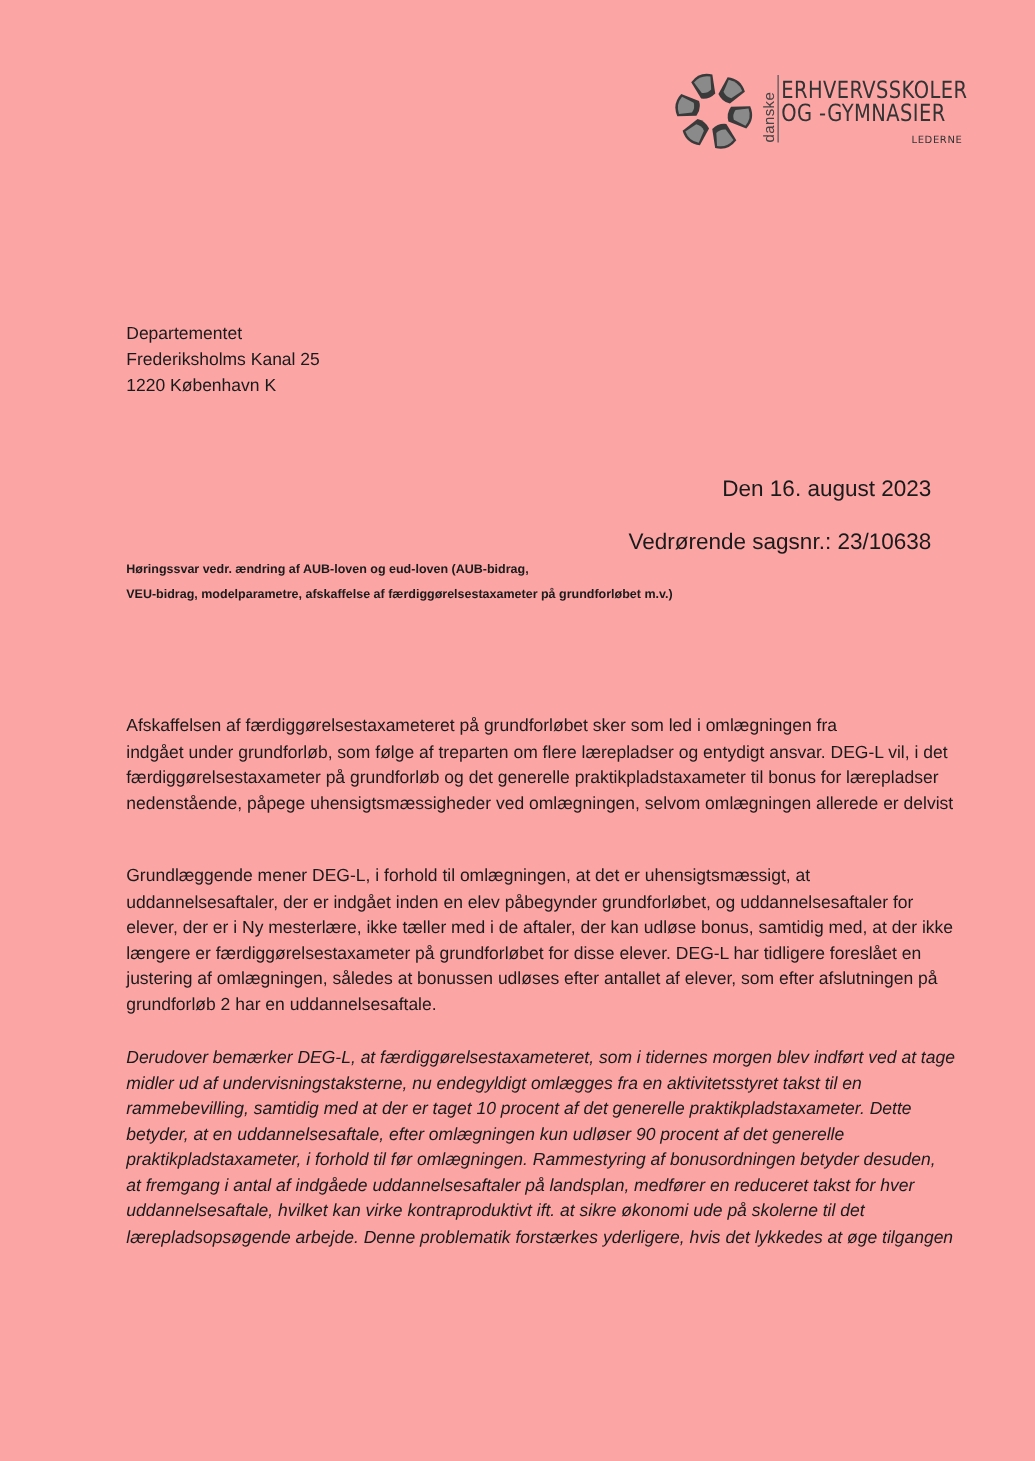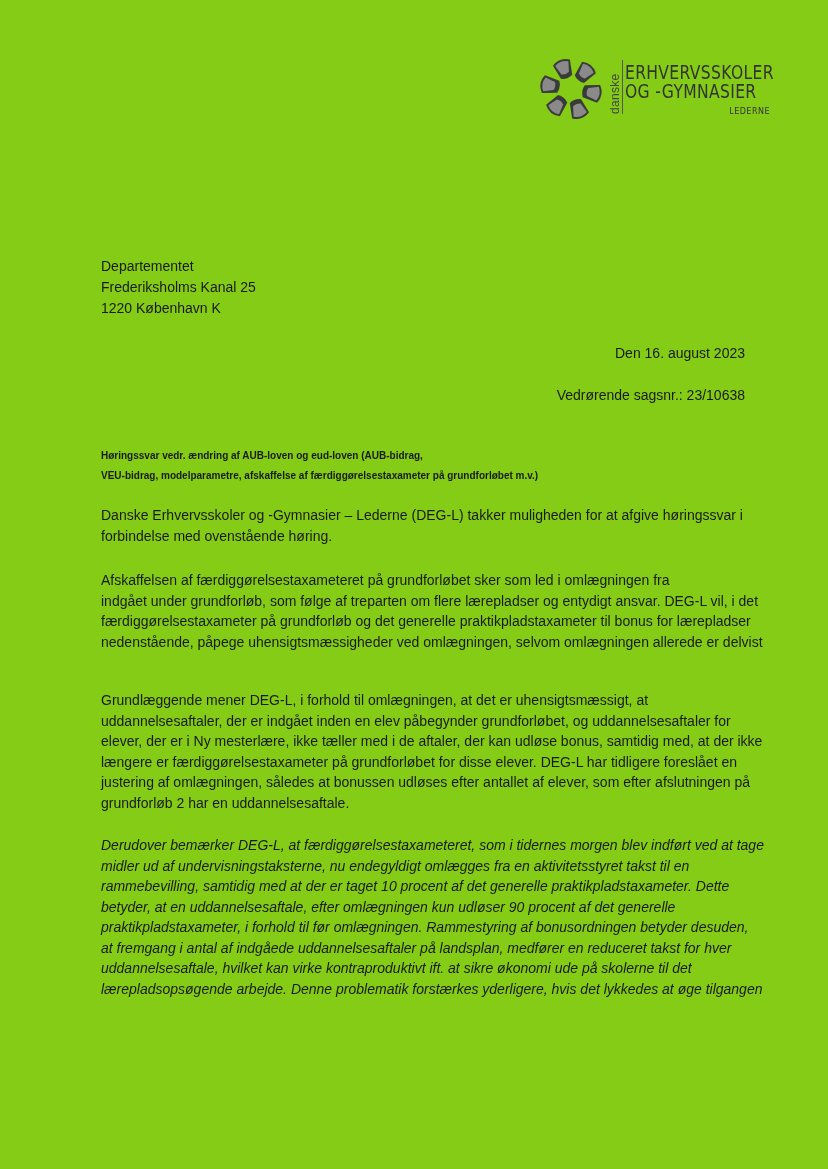--- a/index.html
+++ b/index.html
@@ -12,21 +12,21 @@
       height: 1169px;
       position: relative;
       overflow: hidden;
       font-family: "Liberation Sans", "DejaVu Sans", sans-serif;
       color: #1a1a1a;
     }
     .page {
       position: absolute;
       left: 0; top: 0;
       width: 828px; height: 1169px;
-      background: #84cc16;
+      background: #fca5a5;
     }
     
     .logo {
       position: absolute;
       left: 538px;
       top: 56px;
       width: 240px;
       height: 66px;
     }
     .logo-mark {
@@ -84,22 +84,23 @@
       top: 220px;
       font-size: 14px;
       line-height: 21px;
       margin-top: 36px;
     }
     .address div { white-space: nowrap; }
 
     .date, .case-ref {
       position: absolute;
       right: 83px;
-      font-size: 14px;
+      font-size: 18px;
       white-space: nowrap;
+      margin-top: 36px;
     }
     .date { top: 345px; }
     .case-ref { top: 387px; }
 
     .subject {
       position: absolute;
       left: 101px;
       top: 446px;
       width: 650px;
       font-size: 10px;
@@ -169,24 +170,20 @@
   </div>
 
   <div class="date">Den 16. august 2023</div>
   <div class="case-ref">Vedrørende sagsnr.: 23/10638</div>
 
   <div class="subject">
     <div>Høringssvar vedr. ændring af AUB-loven og eud-loven (AUB-bidrag,</div>
     <div>VEU-bidrag, modelparametre, afskaffelse af færdiggørelsestaxameter på grundforløbet m.v.)</div>
   </div>
 
-  <div class="body-text" id="p1">
-    <div class="ln">Danske Erhvervsskoler og -Gymnasier – Lederne (DEG-L) takker muligheden for at afgive høringssvar i</div>
-    <div class="ln">forbindelse med ovenstående høring.</div>
-  </div>
 
   <div class="body-text" id="p2">
     <div class="ln">Afskaffelsen af færdiggørelsestaxameteret på grundforløbet sker som led i omlægningen fra</div>
     <div class="ln">indgået under grundforløb, som følge af treparten om flere lærepladser og entydigt ansvar. DEG-L vil, i det</div>
     <div class="ln">færdiggørelsestaxameter på grundforløb og det generelle praktikpladstaxameter til bonus for lærepladser</div>
     <div class="ln">nedenstående, påpege uhensigtsmæssigheder ved omlægningen, selvom omlægningen allerede er delvist</div>
   </div>
 
   <div class="body-text" id="p3">
     <div class="ln">Grundlæggende mener DEG-L, i forhold til omlægningen, at det er uhensigtsmæssigt, at</div>

